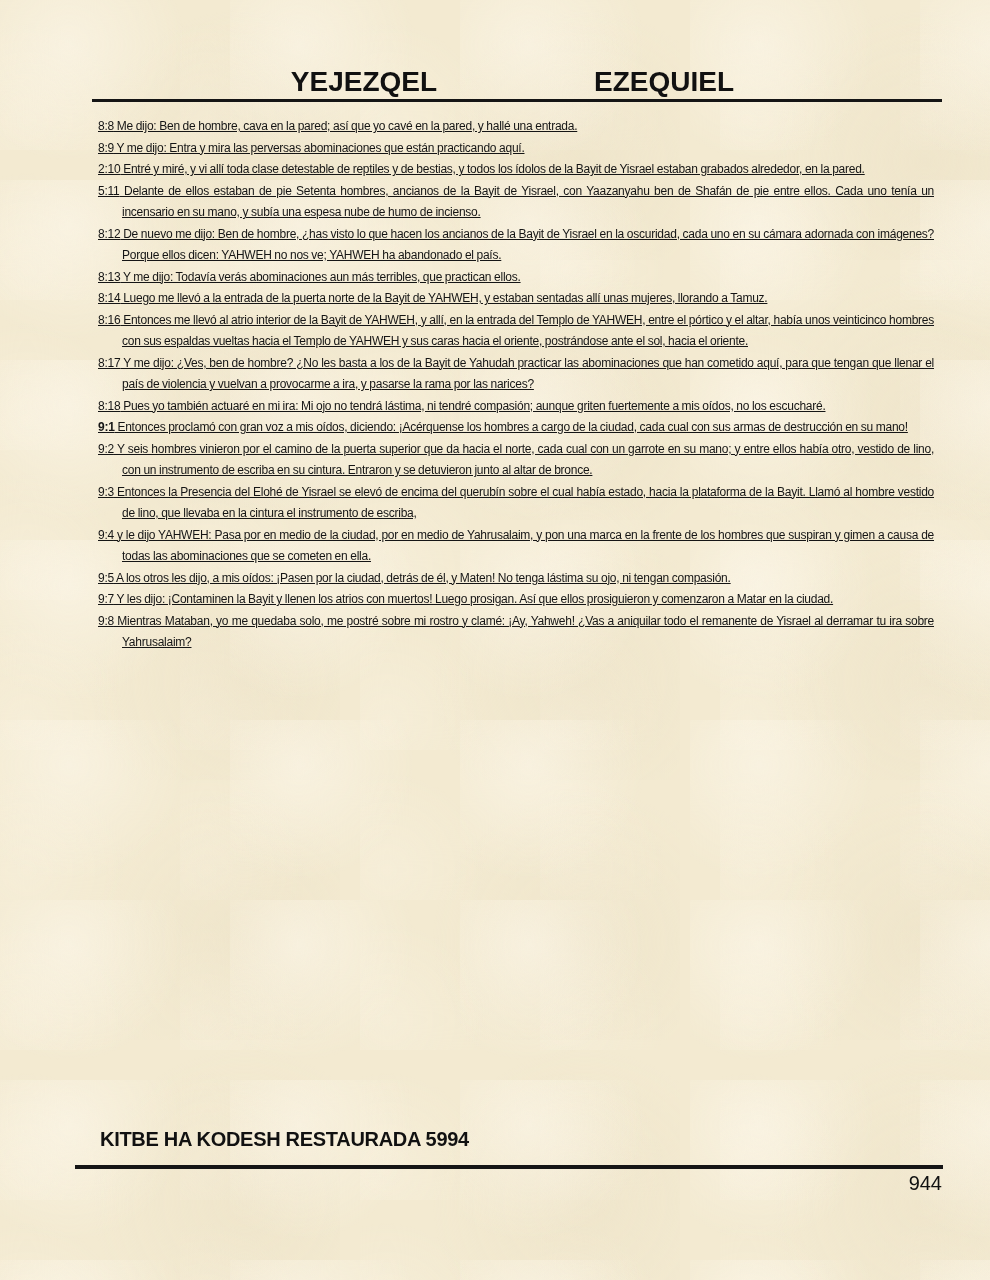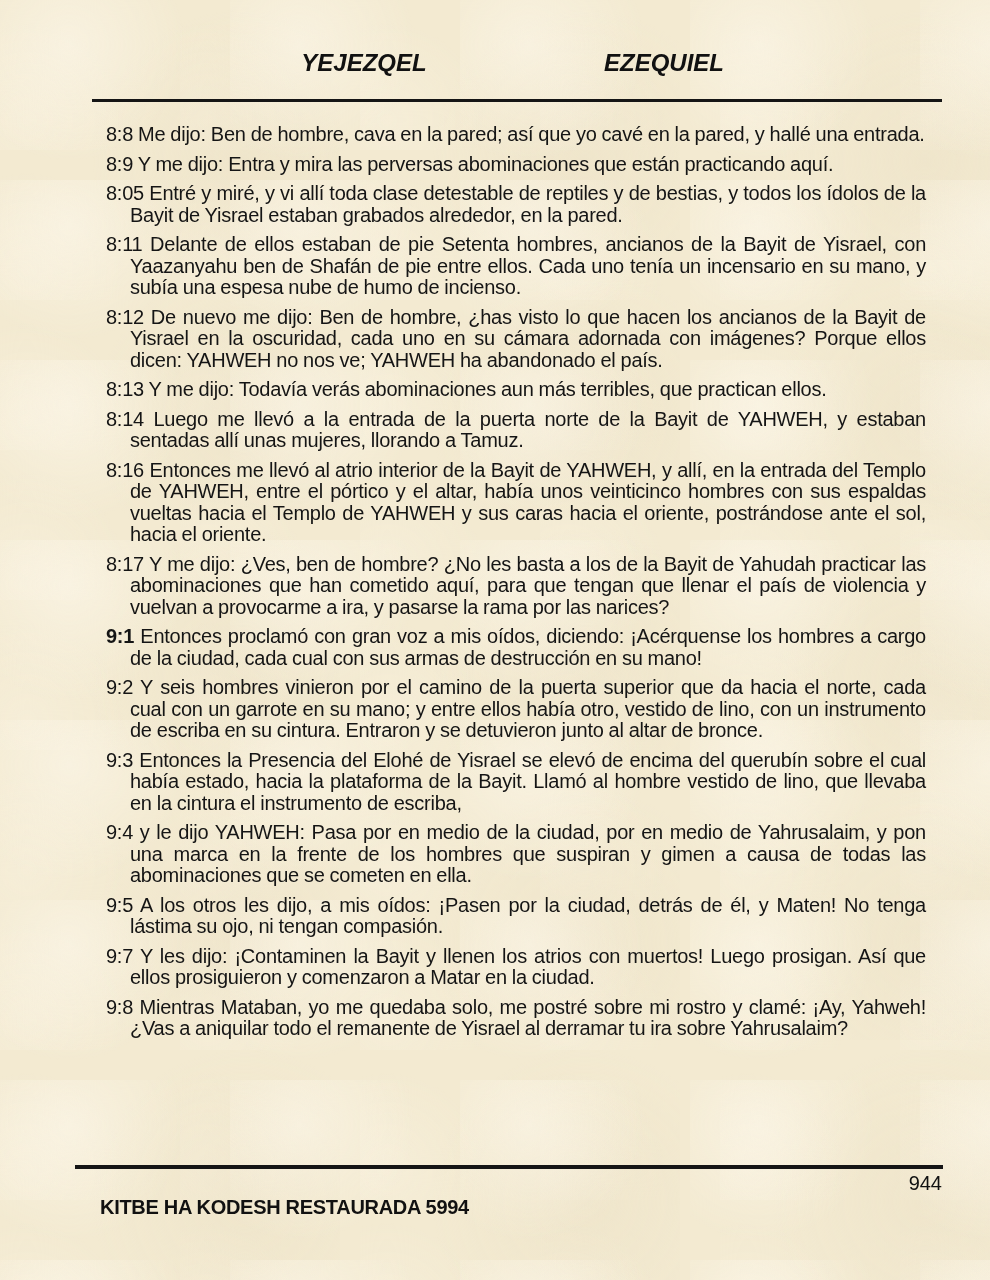--- a/index.html
+++ b/index.html
@@ -17,61 +17,61 @@
     background-color:#f3ead1;
     background-image:
       radial-gradient(circle at 30% 25%, rgba(253,248,236,0.55), rgba(253,248,236,0) 55%),
       radial-gradient(circle at 72% 62%, rgba(235,224,196,0.45), rgba(235,224,196,0) 52%),
       radial-gradient(circle at 15% 80%, rgba(250,243,226,0.4), rgba(250,243,226,0) 50%);
     background-size:230px 180px, 340px 260px, 180px 150px;
     color:#141414;
   }
   .title{
     position:absolute;
-    top:49px;
+    top:66px;
     transform:translateX(-50%);
-    font-size:24px;
+    font-size:28px;
     font-weight:bold;
     letter-spacing:0px;
     color:#111;
     white-space:nowrap;
-    font-style:italic;
   }
   .title-left{left:364px;}
   .title-right{left:664px;}
   .rule{
     position:absolute;
     background:#151515;
     height:3px;
   }
   .rule-top{left:92px;width:850px;top:99px;}
   .rule-bottom{left:75px;width:868px;top:1165px;height:4px;}
   .verse-body{
     position:absolute;
     left:98px;
     top:116px;
     width:836px;
   }
   .verse{
-    margin:8px;
+    margin:0;
     padding-left:24px;
     text-indent:-24px;
     text-align:justify;
-    font-size:20px;
+    font-size:12px;
     line-height:21.5px;
     letter-spacing:-0.25px;
     word-spacing:-0.3px;
     color:#151515;
+    text-decoration:underline;
   }
   .vref{white-space:nowrap;}
   .vref.bold{font-weight:bold;}
   .footer-left{
     position:absolute;
     left:100px;
-    top:1196px;
+    top:1128px;
     font-size:20px;
     font-weight:bold;
     letter-spacing:-0.3px;
     color:#111;
     white-space:nowrap;
   }
   .footer-right{
     position:absolute;
     right:48px;
     top:1172px;
@@ -87,27 +87,28 @@
 
   <div class="title title-left">YEJEZQEL</div>
 
   <div class="title title-right">EZEQUIEL</div>
 
   <div class="rule rule-top"></div>
 
   <div class="verse-body">
       <p class="verse"><span class="vref">8:8</span> Me dijo: Ben de hombre, cava en la pared; así que yo cavé en la pared, y hallé una entrada.</p>
       <p class="verse"><span class="vref">8:9</span> Y me dijo: Entra y mira las perversas abominaciones que están practicando aquí.</p>
-      <p class="verse"><span class="vref">8:05</span> Entré y miré, y vi allí toda clase detestable de reptiles y de bestias, y todos los ídolos de la Bayit de Yisrael estaban grabados alrededor, en la pared.</p>
-      <p class="verse"><span class="vref">8:11</span> Delante de ellos estaban de pie Setenta hombres, ancianos de la Bayit de Yisrael, con Yaazanyahu ben de Shafán de pie entre ellos. Cada uno tenía un incensario en su mano, y subía una espesa nube de humo de incienso.</p>
+      <p class="verse"><span class="vref">2:10</span> Entré y miré, y vi allí toda clase detestable de reptiles y de bestias, y todos los ídolos de la Bayit de Yisrael estaban grabados alrededor, en la pared.</p>
+      <p class="verse"><span class="vref">5:11</span> Delante de ellos estaban de pie Setenta hombres, ancianos de la Bayit de Yisrael, con Yaazanyahu ben de Shafán de pie entre ellos. Cada uno tenía un incensario en su mano, y subía una espesa nube de humo de incienso.</p>
       <p class="verse"><span class="vref">8:12</span> De nuevo me dijo: Ben de hombre, ¿has visto lo que hacen los ancianos de la Bayit de Yisrael en la oscuridad, cada uno en su cámara adornada con imágenes? Porque ellos dicen: YAHWEH no nos ve; YAHWEH ha abandonado el país.</p>
       <p class="verse"><span class="vref">8:13</span> Y me dijo: Todavía verás abominaciones aun más terribles, que practican ellos.</p>
       <p class="verse"><span class="vref">8:14</span> Luego me llevó a la entrada de la puerta norte de la Bayit de YAHWEH, y estaban sentadas allí unas mujeres, llorando a Tamuz.</p>
       <p class="verse"><span class="vref">8:16</span> Entonces me llevó al atrio interior de la Bayit de YAHWEH, y allí, en la entrada del Templo de YAHWEH, entre el pórtico y el altar, había unos veinticinco hombres con sus espaldas vueltas hacia el Templo de YAHWEH y sus caras hacia el oriente, postrándose ante el sol, hacia el oriente.</p>
       <p class="verse"><span class="vref">8:17</span> Y me dijo: ¿Ves, ben de hombre? ¿No les basta a los de la Bayit de Yahudah practicar las abominaciones que han cometido aquí, para que tengan que llenar el país de violencia y vuelvan a provocarme a ira, y pasarse la rama por las narices?</p>
+      <p class="verse"><span class="vref">8:18</span> Pues yo también actuaré en mi ira: Mi ojo no tendrá lástima, ni tendré compasión; aunque griten fuertemente a mis oídos, no los escucharé.</p>
       <p class="verse"><span class="vref bold">9:1</span> Entonces proclamó con gran voz a mis oídos, diciendo: ¡Acérquense los hombres a cargo de la ciudad, cada cual con sus armas de destrucción en su mano!</p>
       <p class="verse"><span class="vref">9:2</span> Y seis hombres vinieron por el camino de la puerta superior que da hacia el norte, cada cual con un garrote en su mano; y entre ellos había otro, vestido de lino, con un instrumento de escriba en su cintura. Entraron y se detuvieron junto al altar de bronce.</p>
       <p class="verse"><span class="vref">9:3</span> Entonces la Presencia del Elohé de Yisrael se elevó de encima del querubín sobre el cual había estado, hacia la plataforma de la Bayit. Llamó al hombre vestido de lino, que llevaba en la cintura el instrumento de escriba,</p>
       <p class="verse"><span class="vref">9:4</span> y le dijo YAHWEH: Pasa por en medio de la ciudad, por en medio de Yahrusalaim, y pon una marca en la frente de los hombres que suspiran y gimen a causa de todas las abominaciones que se cometen en ella.</p>
       <p class="verse"><span class="vref">9:5</span> A los otros les dijo, a mis oídos: ¡Pasen por la ciudad, detrás de él, y Maten! No tenga lástima su ojo, ni tengan compasión.</p>
       <p class="verse"><span class="vref">9:7</span> Y les dijo: ¡Contaminen la Bayit y llenen los atrios con muertos! Luego prosigan. Así que ellos prosiguieron y comenzaron a Matar en la ciudad.</p>
       <p class="verse"><span class="vref">9:8</span> Mientras Mataban, yo me quedaba solo, me postré sobre mi rostro y clamé: ¡Ay, Yahweh! ¿Vas a aniquilar todo el remanente de Yisrael al derramar tu ira sobre Yahrusalaim?</p>
     </div>
 
   <div class="rule rule-bottom"></div>

